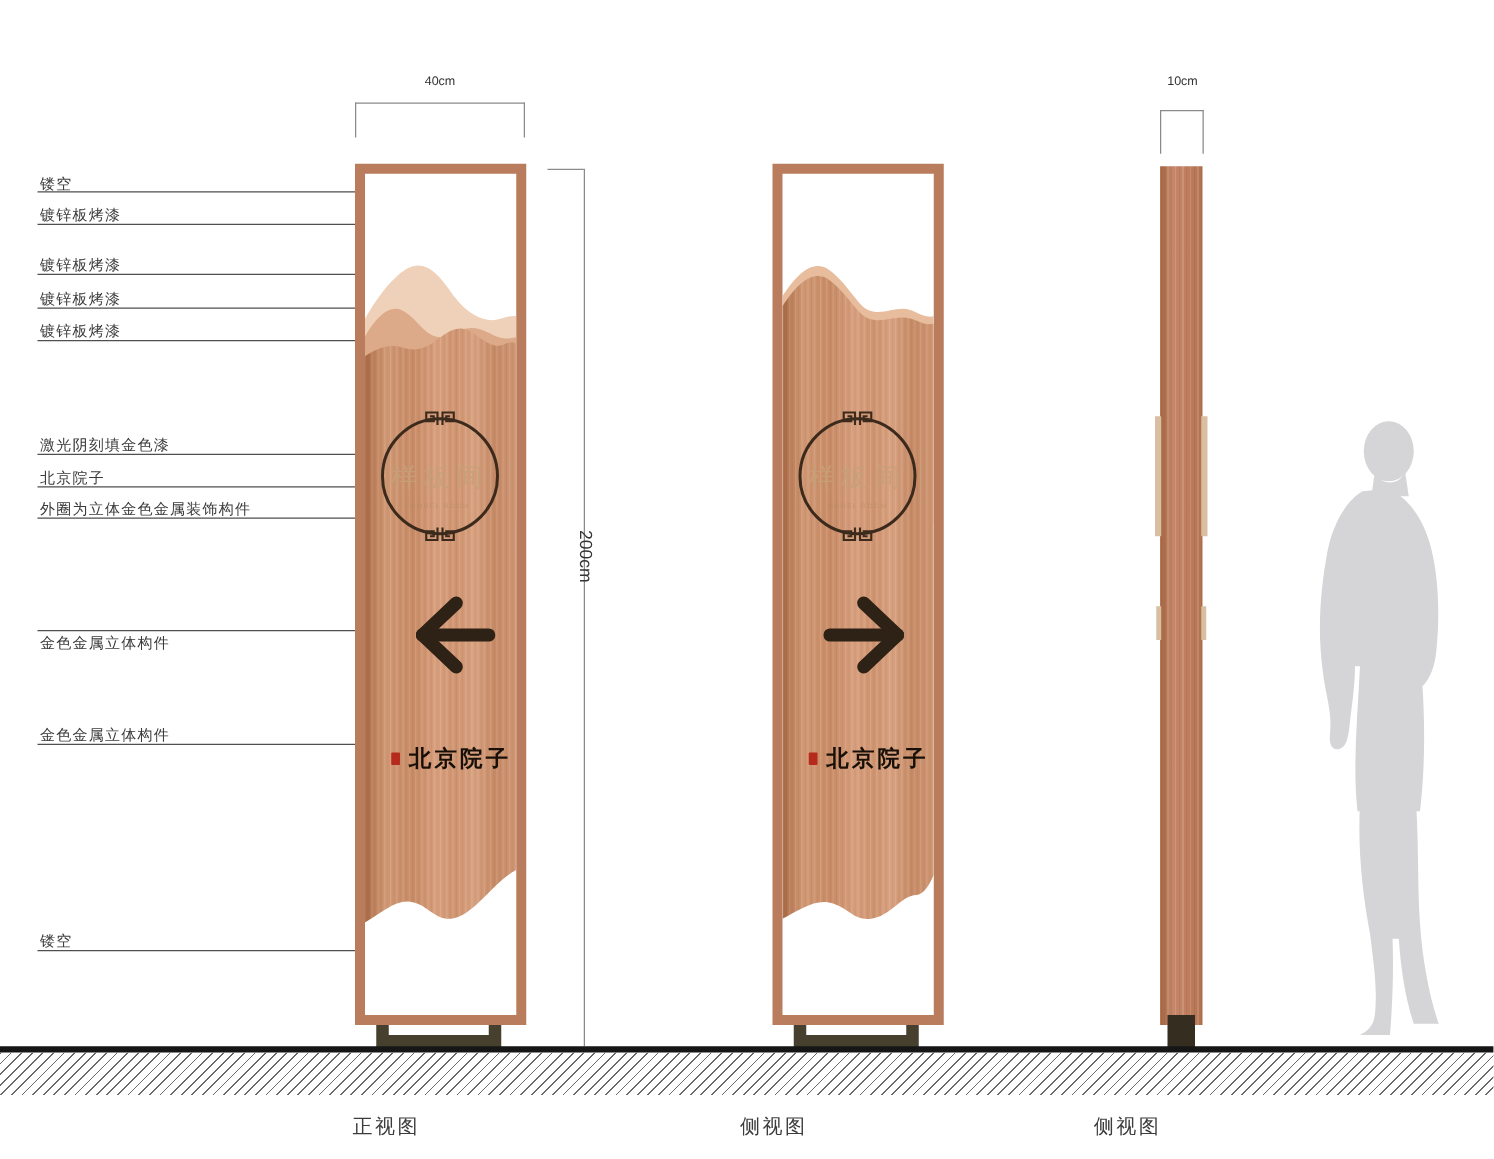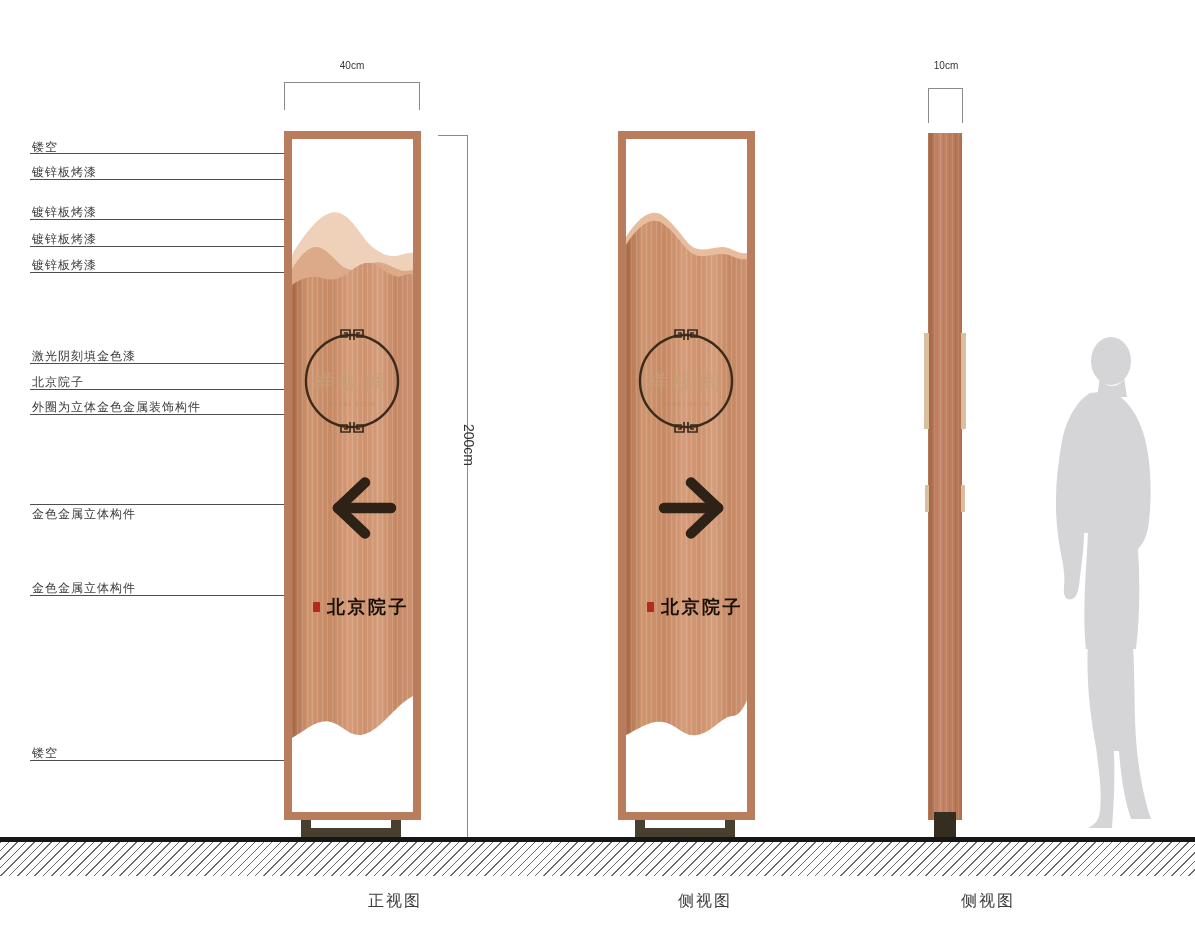--- a/index.html
+++ b/index.html
@@ -27,21 +27,21 @@
   .profile-tab{position:absolute;background:#d9bfa2;}
 
   .base-part{position:absolute;background:#47402f;}
   .profile-foot{position:absolute;left:934px;top:812px;width:22px;height:26px;background:#352d20;}
 
   
   .ground-line{position:absolute;left:0;top:837px;width:1195px;height:5px;background:#161616;}
   .ground-hatch{position:absolute;left:0;top:842px;width:1195px;height:34px;
     background:repeating-linear-gradient(135deg,#6a6a6a 0 1px,rgba(0,0,0,0) 1px 6px);}
 
-  .view-caption{position:absolute;top:891px;width:140px;text-align:right;font-size:16px;color:#3c3c3c;letter-spacing:2px;}
+  .view-caption{position:absolute;top:891px;width:140px;text-align:left;font-size:16px;color:#3c3c3c;letter-spacing:2px;}
 
   .person{position:absolute;left:1030px;top:333px;}
 </style>
 </head>
 <body>
 
 <div class="canvas">
 
   <div class="callout-label" style="top:139px">镂空</div>
   <div class="leader-line" style="left:30px;top:153px;width:277px"></div>

